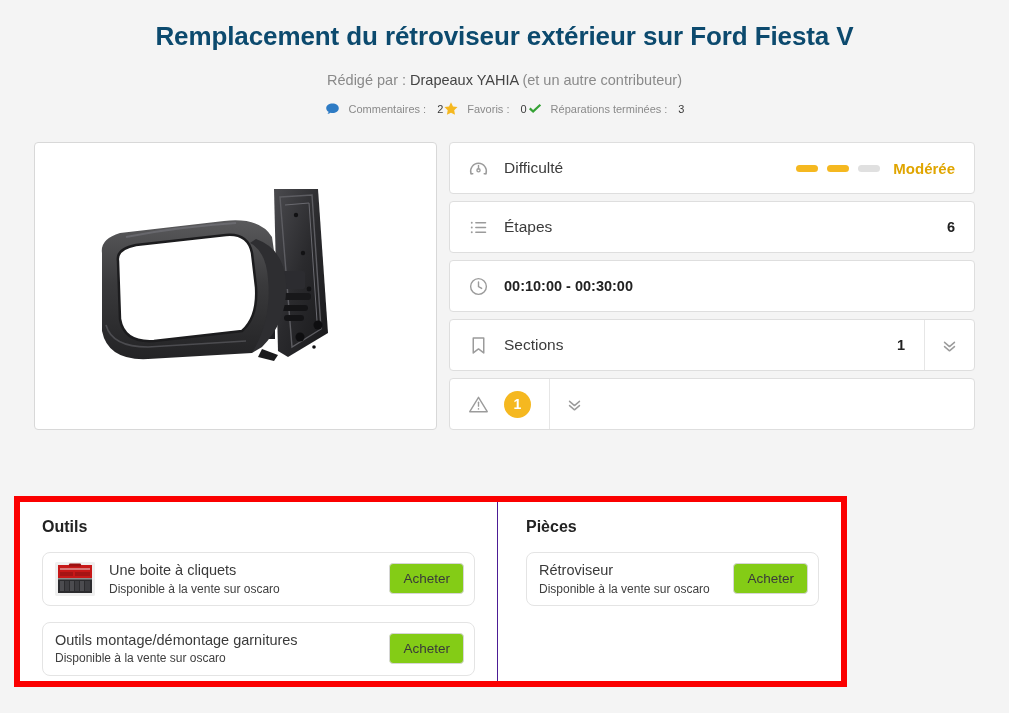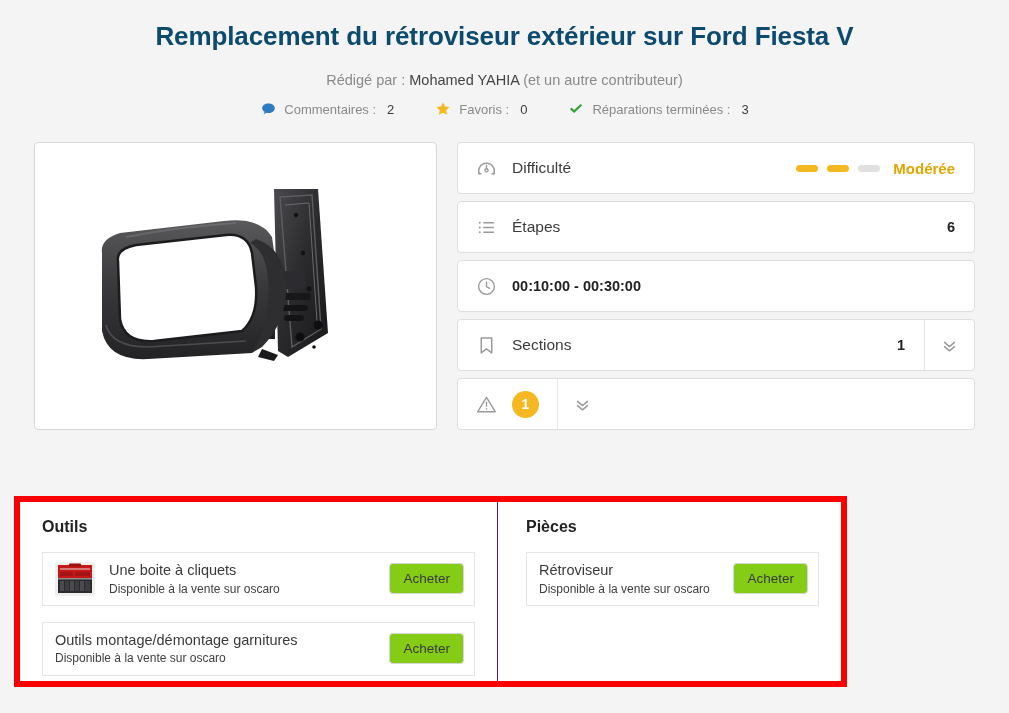--- a/index.html
+++ b/index.html
@@ -32,23 +32,22 @@
     font-size: 14.5px;
     color: #8a8a8a;
   }
   #byline .author {
     color: #444444;
   }
   #stats-row {
     display: flex;
     justify-content: center;
     align-items: center;
-    gap: 41px;
     margin-top: 13px;
-    font-size: 13px;
+    font-size: 11px;
     color: #8a8a8a;
   }
   .stat {
     display: flex;
     align-items: center;
     gap: 8px;
     white-space: nowrap;
   }
   .stat .stat-val {
     color: #3b3b3b;
@@ -59,21 +58,21 @@
     align-items: center;
     justify-content: center;
     width: 16px;
     height: 16px;
   }
 
   
   #middle {
     display: flex;
     margin: 25px 34px 12px 34px;
-    gap: 20px;
+    gap: 12px;
     align-items: flex-start;
   }
   #photo-card {
     width: 403px;
     height: 288px;
     background: #ffffff;
     border: 1px solid #d8d8d8;
     border-radius: 4px;
     box-sizing: border-box;
     display: flex;
@@ -192,21 +191,21 @@
   .supply-col.tools { width: 477px; flex: none; }
   .supply-col.parts { flex: 1; border-left: 1px solid #4c1d95; padding-left: 28px; }
   .supply-title {
     font-size: 16px;
     font-weight: bold;
     color: #222222;
     margin: 0 0 16px 0;
   }
   .supply-item {
     border: 1px solid #e4e4e4;
-    border-radius: 0;
+    border-radius: 8px;
     background: #ffffff;
     display: flex;
     align-items: center;
     padding: 8px 10px 8px 12px;
     margin-bottom: 16px;
     min-height: 46px;
     box-sizing: border-box;
   }
   .supply-thumb {
     width: 40px;
@@ -244,21 +243,21 @@
     margin-left: 12px;
   }
 </style>
 </head>
 <body>
 
 <h1 id="page-title">Remplacement du rétroviseur extérieur sur Ford Fiesta V</h1>
 
 <div id="byline">
   <span>Rédigé par :</span>
-  <span class="author">Mohamed YAHIA</span>
+  <span class="author">Drapeaux YAHIA</span>
   <span>(et un autre contributeur)</span>
 </div>
 
 <div id="stats-row">
   <div class="stat">
     <span class="stat-icon">
       <svg width="15" height="15" viewBox="0 0 16 16">
           <path d="M8 1.6C4.3 1.6 1.3 3.8 1.3 6.6c0 1.6 1 3 2.5 3.9-.1.8-.5 1.7-1.2 2.4 1.3-.2 2.5-.7 3.4-1.4.6.1 1.3.2 2 .2 3.7 0 6.7-2.2 6.7-5.1S11.7 1.6 8 1.6z" fill="#2e7bc4"></path>
         </svg>
     </span>

